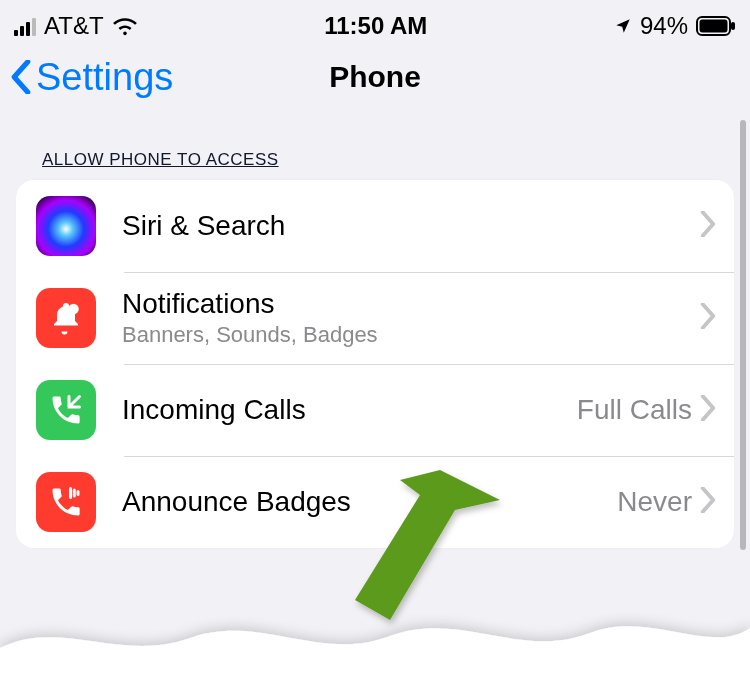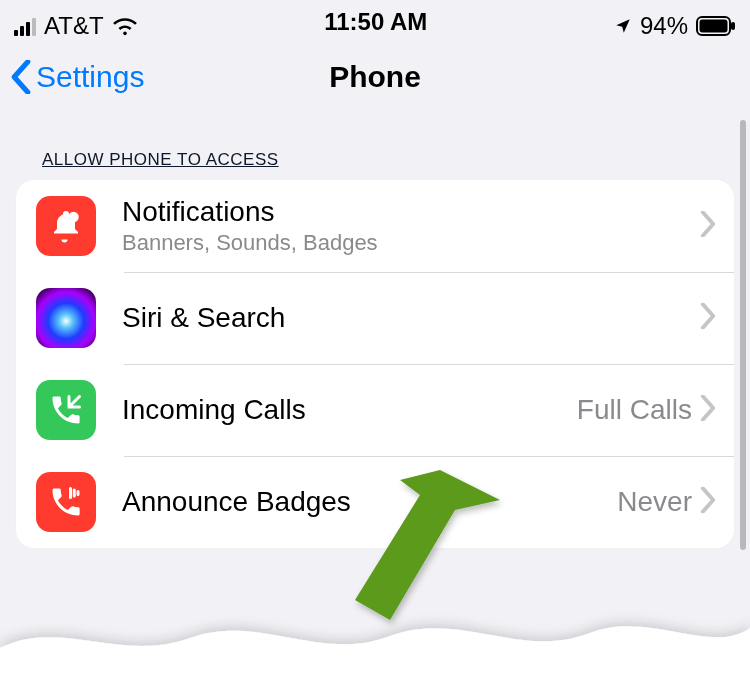--- a/index.html
+++ b/index.html
@@ -1,28 +1,28 @@
 <!DOCTYPE html>
 <html><head>
 <meta charset="utf-8">
 <style>
   * { box-sizing: border-box; margin: 0; padding: 0; }
   html, body { width: 750px; height: 678px; font-family: -apple-system, "Helvetica Neue", Helvetica, Arial, sans-serif; background:#f2f2f6; overflow:hidden; position:relative; }
-  .statusbar { display:flex; justify-content:space-between; padding: 8px 14px 0 14px; height:44px; font-size:24px; font-weight:500; color:#000; }
+  .statusbar { display:flex; align-items:center; justify-content:space-between; padding: 8px 14px 0 14px; height:44px; font-size:24px; font-weight:500; color:#000; }
   .sb-left, .sb-right { display:flex; align-items:center; gap:8px; }
   .sb-center { font-weight:700; }
   .signal-bars { display:flex; align-items:flex-end; gap:2px; height:20px; }
   .signal-bars span { width:4px; background:#000; border-radius:1px; }
   .signal-bars span:nth-child(1){height:6px;}
   .signal-bars span:nth-child(2){height:10px;}
   .signal-bars span:nth-child(3){height:14px;}
   .signal-bars span:nth-child(4){height:18px; background:#bbb;}
   .wifi-icon, .location-icon, .battery-icon { display:inline-flex; }
   .navbar { display:flex; align-items:center; height:66px; padding:0 10px; position:relative; }
-  .back { display:flex; align-items:center; color:#007aff; font-size:30px; gap:4px; }
+  .back { display:flex; align-items:center; color:#007aff; font-size:38px; gap:4px; }
   .back svg { width:22px; height:34px; }
   .nav-title { position:absolute; left:50%; transform:translateX(-50%); font-size:30px; font-weight:600; }
   .content { padding: 40px 16px 0 16px; position:relative; }
   .section-header { color:#0f172a; font-size:17px; letter-spacing:0.5px; padding: 0 26px 10px 26px; text-decoration: underline; }
   .card { background:#fff; border-radius:18px; overflow:hidden; box-shadow:0 0 0 0.5px rgba(0,0,0,0.02); }
   .row { display:flex; align-items:center; min-height:92px; padding:14px 18px 14px 20px; position:relative; }
   .row + .row::before { content:""; position:absolute; left:108px; right:0; top:0; height:1px; background:#d9d9dd; }
   .app-icon { width:60px; height:60px; border-radius:14px; flex:0 0 60px; margin-right:26px; display:flex; align-items:center; justify-content:center; }
   .row-body { flex:1; display:flex; flex-direction:column; justify-content:center; }
   .row-title { font-size:28px; color:#000; }
@@ -82,39 +82,39 @@
     <span>Settings</span>
   </div>
   <div class="nav-title">Phone</div>
 </div>
 
 <div class="content">
   <div class="section-header">ALLOW PHONE TO ACCESS</div>
   <div class="card">
 
     <div class="row">
+      <div class="app-icon siri"></div>
+      <div class="row-body">
+        <div class="row-title">Siri &amp; Search</div>
+      </div>
+      <span class="chevron"><svg viewBox="0 0 12 20">
+            <path d="M2 1l8 9-8 9" stroke="#c5c5c8" stroke-width="3" fill="none" stroke-linecap="round" stroke-linejoin="round"></path>
+          </svg></span>
+    </div>
+
+    <div class="row">
       <div class="app-icon notif">
         <svg width="36" height="36" viewBox="0 0 24 24">
             <path d="M12 2a2 2 0 0 0-2 2v.3C7.6 5.2 6 7.5 6 10v4l-2 2v1h16v-1l-2-2v-4c0-2.5-1.6-4.8-4-5.7V4a2 2 0 0 0-2-2zm1 19a2 2 0 0 1-4 0h4z" fill="#fff"></path>
             <circle cx="17" cy="6" r="3.5" fill="#fff"></circle>
           </svg>
       </div>
       <div class="row-body">
         <div class="row-title">Notifications</div>
         <div class="row-sub">Banners, Sounds, Badges</div>
-      </div>
-      <span class="chevron"><svg viewBox="0 0 12 20">
-            <path d="M2 1l8 9-8 9" stroke="#c5c5c8" stroke-width="3" fill="none" stroke-linecap="round" stroke-linejoin="round"></path>
-          </svg></span>
-    </div>
-
-    <div class="row">
-      <div class="app-icon siri"></div>
-      <div class="row-body">
-        <div class="row-title">Siri &amp; Search</div>
       </div>
       <span class="chevron"><svg viewBox="0 0 12 20">
             <path d="M2 1l8 9-8 9" stroke="#c5c5c8" stroke-width="3" fill="none" stroke-linecap="round" stroke-linejoin="round"></path>
           </svg></span>
     </div>
 
     <div class="row">
       <div class="app-icon incoming">
         <svg width="36" height="36" viewBox="0 0 24 24">
             <path d="M6.6 10.8c1.4 2.8 3.8 5.1 6.6 6.6l2.2-2.2c.3-.3.7-.4 1.1-.3 1.1.4 2.4.6 3.6.6.6 0 1 .4 1 1V20c0 .6-.4 1-1 1C10.6 21 3 13.4 3 4c0-.6.4-1 1-1h3.5c.6 0 1 .4 1 1 0 1.2.2 2.5.6 3.6.1.4 0 .8-.3 1.1l-2.2 2.1z" fill="#fff"></path>

